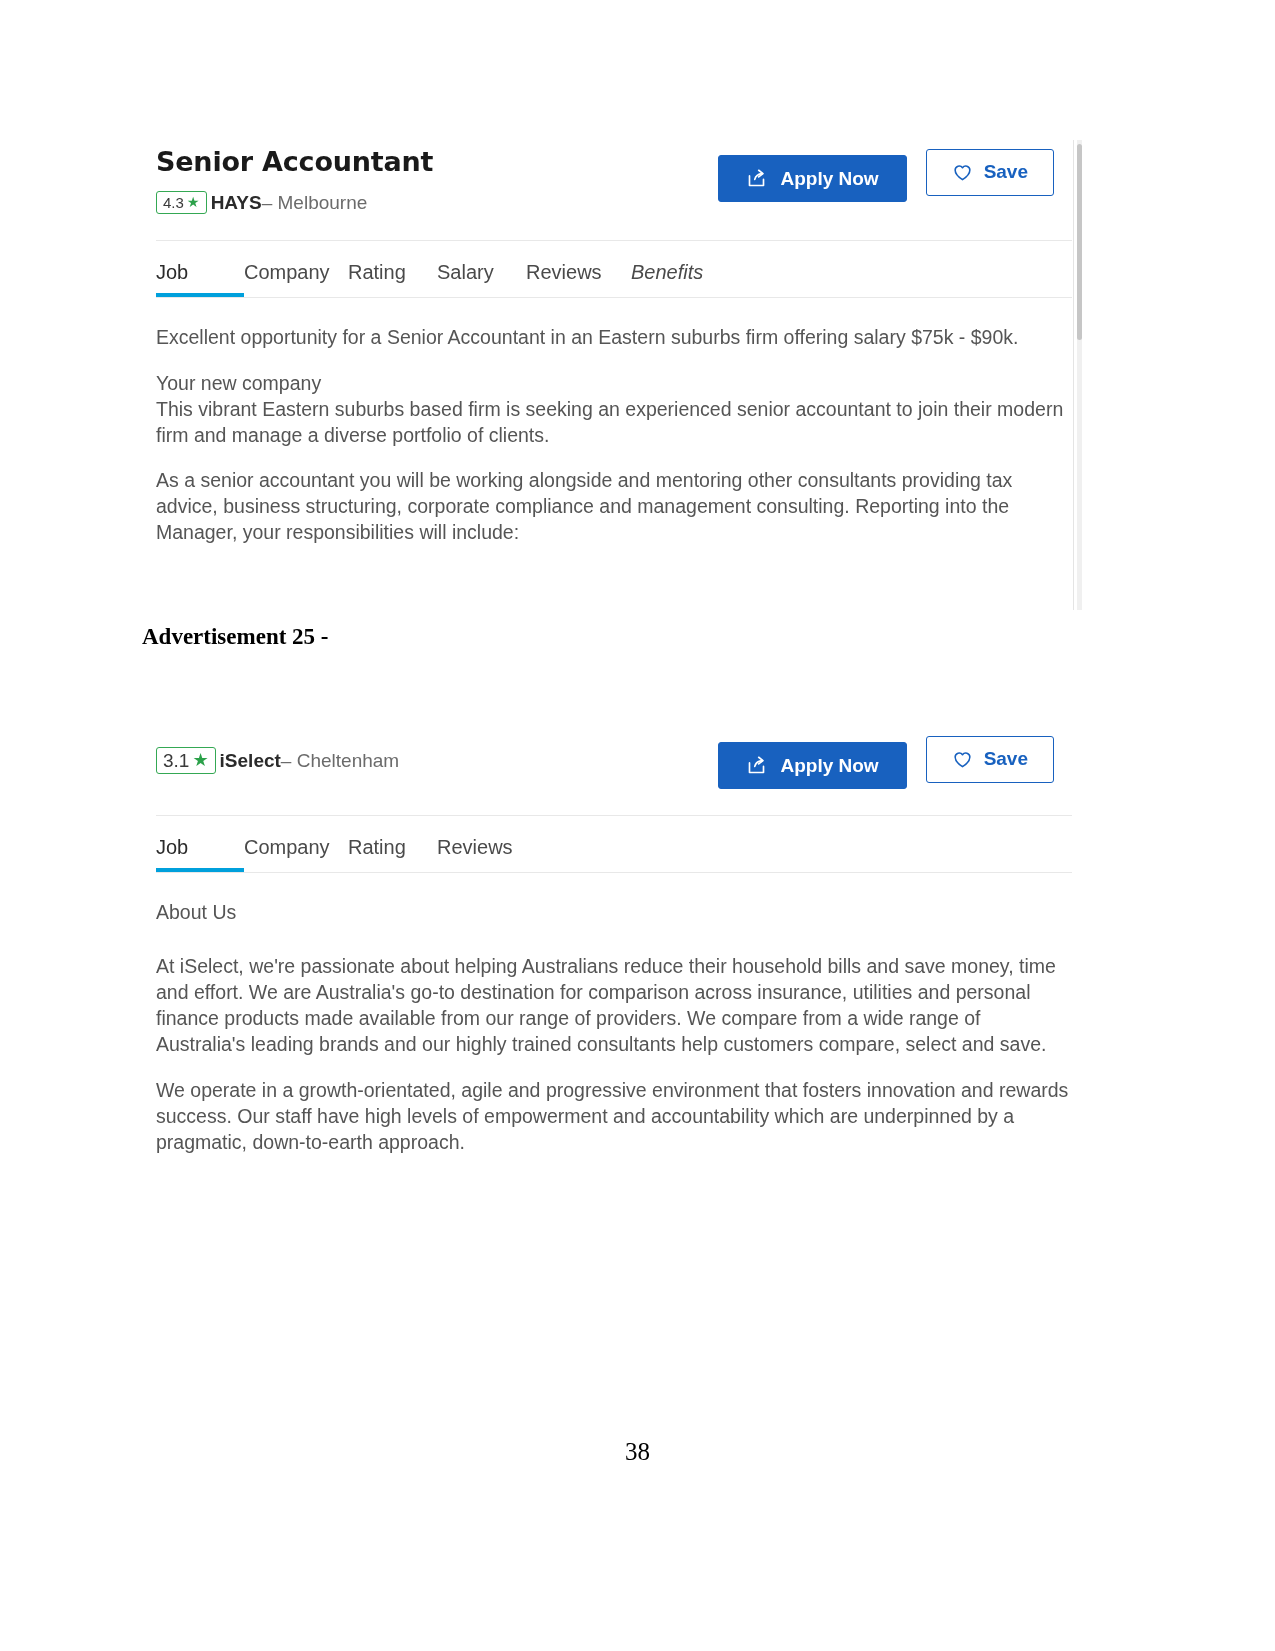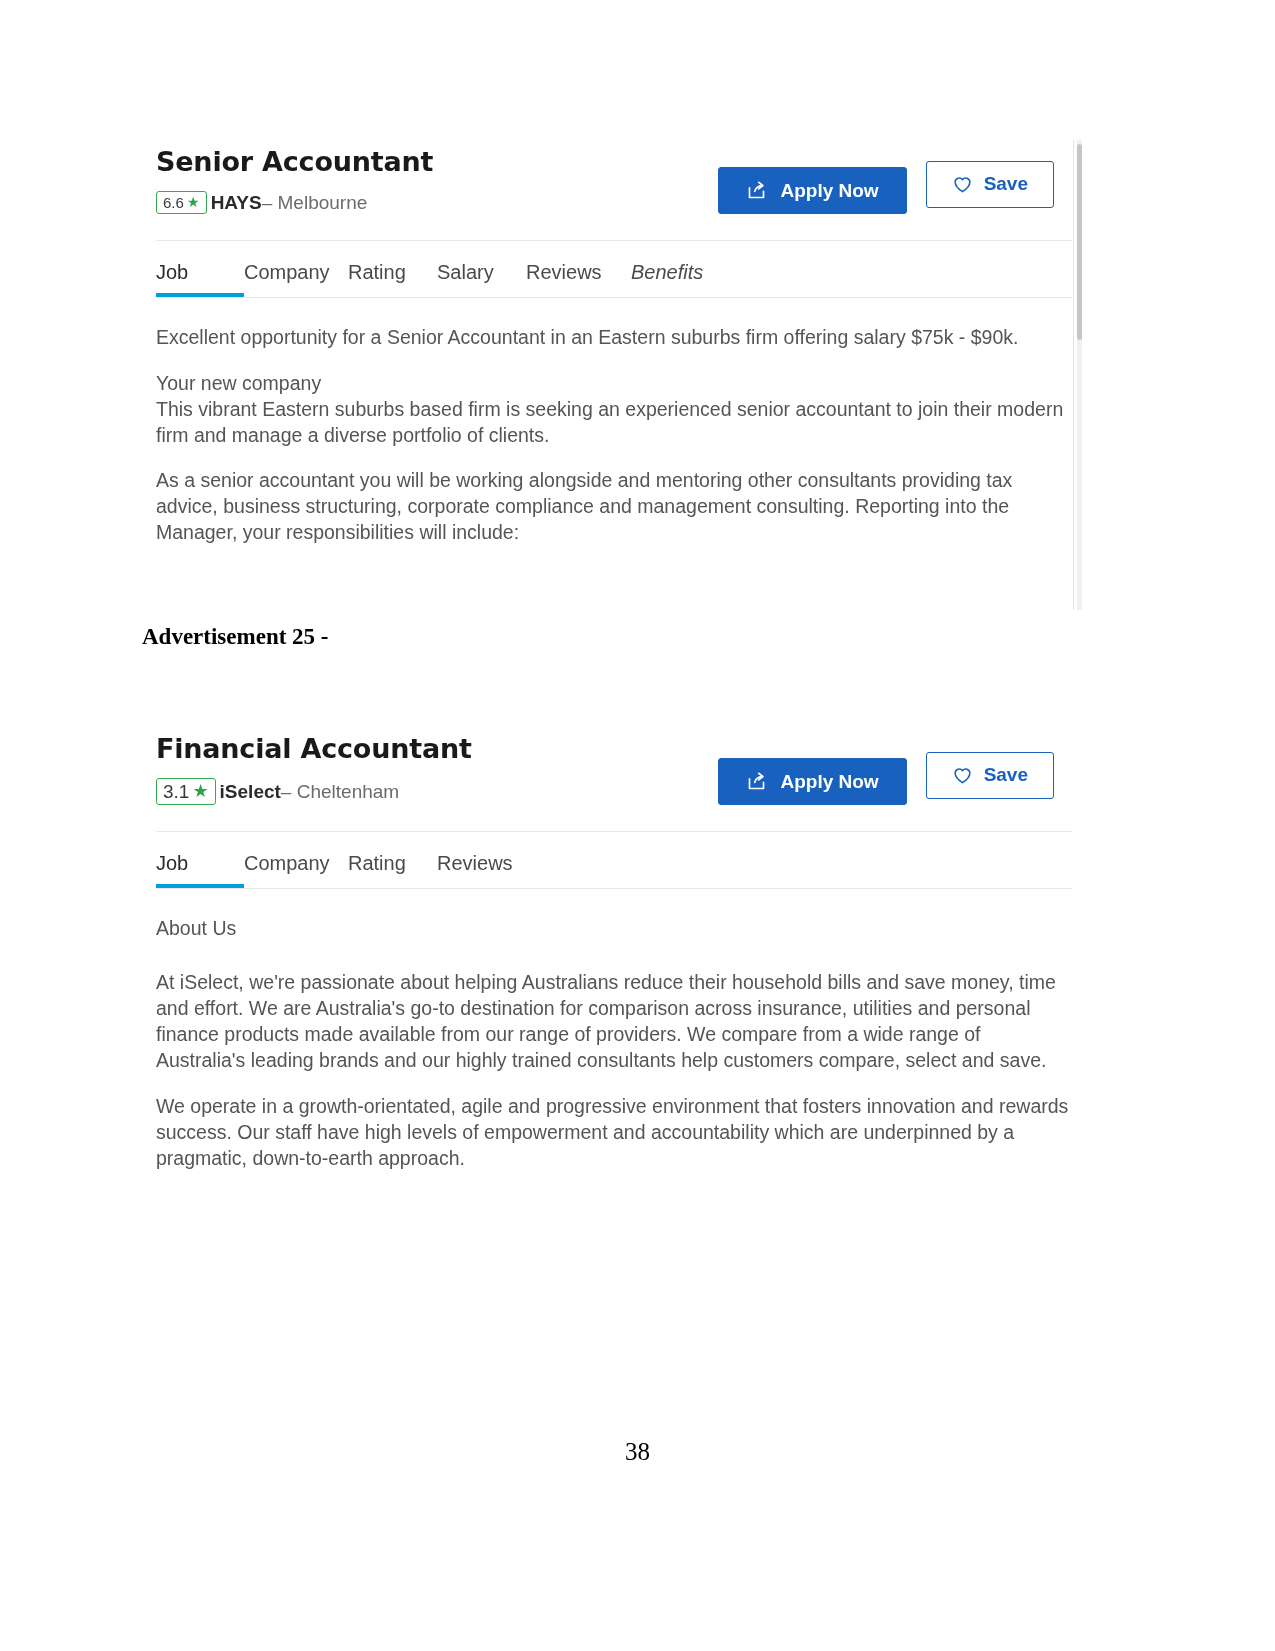--- a/index.html
+++ b/index.html
@@ -30,21 +30,21 @@
 
   .card-inner {
     position: relative;
     width: 100%;
     height: 100%;
     box-sizing: border-box;
   }
 
   .card-header {
     display: flex;
-    align-items: flex-end;
+    align-items: flex-start;
     justify-content: space-between;
     padding: 0 18px 0 0;
   }
 
   .header-left {
     padding-left: 14px;
     padding-top: 6px;
   }
 
   .job-title {
@@ -223,21 +223,21 @@
 <div class="page">
 
   <div class="job-card" style="left:142px; top:140px; width:930px; height:470px;">
     <div class="card-inner">
 
       <div class="card-header">
         <div class="header-left">
           <div class="job-title" style="font-size:27px;">Senior Accountant</div>
           <div class="employer-line">
             <span class="rating-badge" style="font-size:15px; padding:3px 6px; min-width:42px;">
-              <span class="rb-num">6.6</span>
+              <span class="rb-num">4.3</span>
               <span class="rb-star">★</span>
             </span>
             <span class="employer-name" style="font-size:19px;">HAYS</span>
             <span class="employer-loc" style="font-size:19px;">– Melbourne</span>
           </div>
         </div>
 
         <div class="header-actions">
           <button class="btn btn-apply" style="font-size:19px; padding:0 27px; height:47px;">
             <span class="btn-icon">
@@ -302,21 +302,20 @@
     </div>
   </div>
 
   <div class="ad-caption" style="left:142px; top:624px; font-size:23px;">Advertisement 25 -</div>
 
   <div class="job-card" style="left:142px; top:727px; width:930px; height:460px;">
     <div class="card-inner">
 
       <div class="card-header">
         <div class="header-left">
-          <div class="job-title" style="font-size:27px;">Financial Accountant</div>
           <div class="employer-line">
             <span class="rating-badge" style="font-size:19px; padding:3px 6px; min-width:42px;">
               <span class="rb-num">3.1</span>
               <span class="rb-star">★</span>
             </span>
             <span class="employer-name" style="font-size:19px;">iSelect</span>
             <span class="employer-loc" style="font-size:19px;">– Cheltenham</span>
           </div>
         </div>
 

